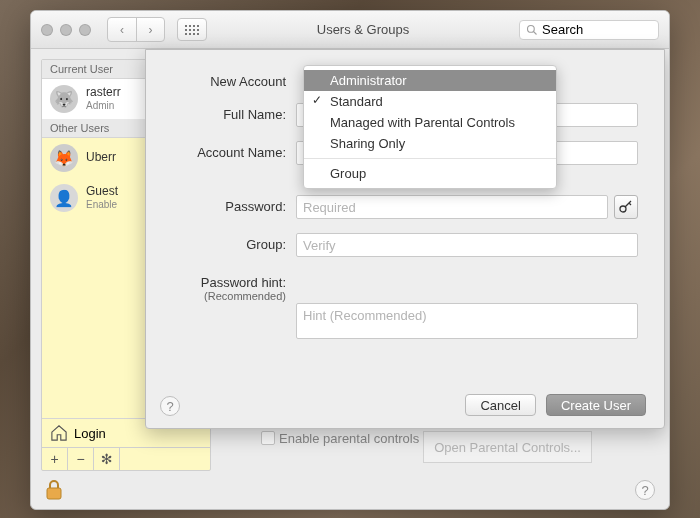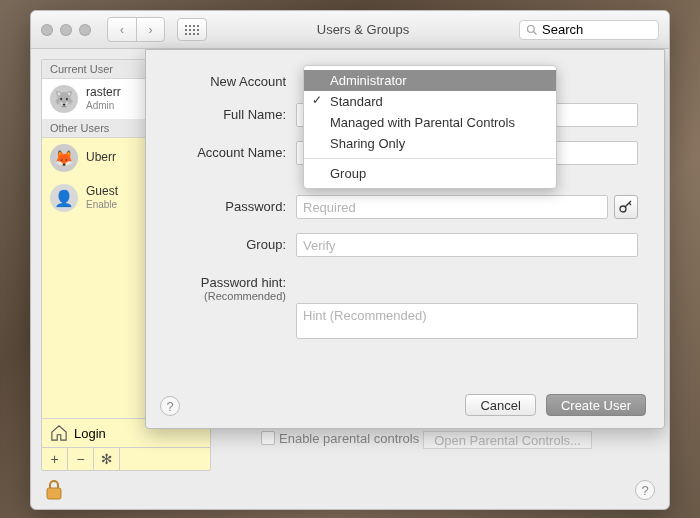--- a/index.html
+++ b/index.html
@@ -126,21 +126,21 @@
       border:1px solid #c2c2c2; border-radius:4px; background:linear-gradient(#fff,#eaeaea);
       font-size:13px; color:#333; display:flex; align-items:center;
     }
     .pc-row {
       position:absolute; left:230px; top:420px; display:flex; gap:4px; color:#888;
     }
     .checkbox {
       width:14px;height:14px;border:1px solid #c4c4c4;border-radius:2px;background:#fafafa;
     }
     .disabled-btn {
-      height:18px; padding:0 10px; border:1px solid #d2d2d2; border-radius:0;
+      height:32px; padding:0 10px; border:1px solid #d2d2d2; border-radius:0;
       background:#f1f1f1; color:#b6b6b6; font-size:13px; display:flex;align-items:center;
     }
 
     
     .menu {
       position:absolute; left:272px; top:54px; width:254px;
       background:#fff; border:1px solid #c9c9c9; border-radius:4px;
       box-shadow:0 4px 14px rgba(0,0,0,.25); padding:4px 0; z-index:50;
     }
     .menu-item {

